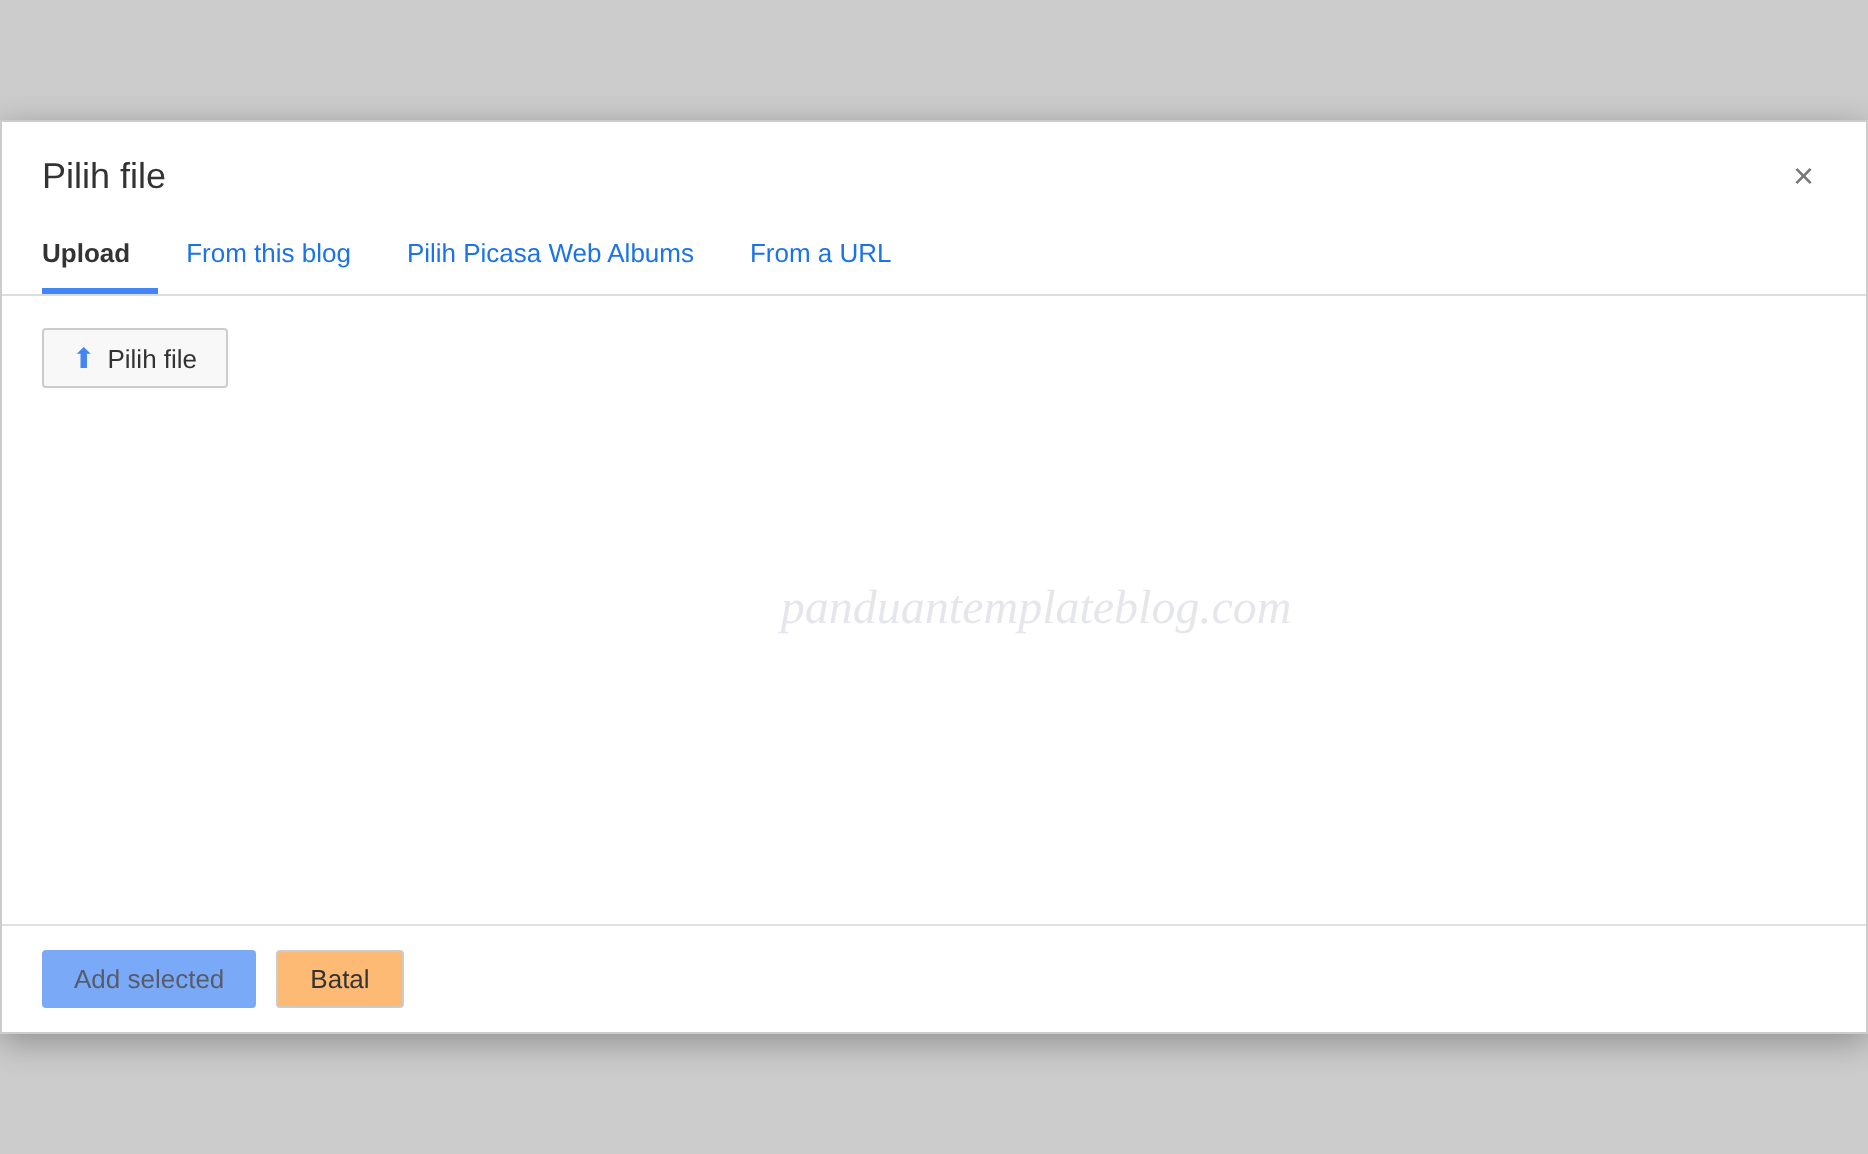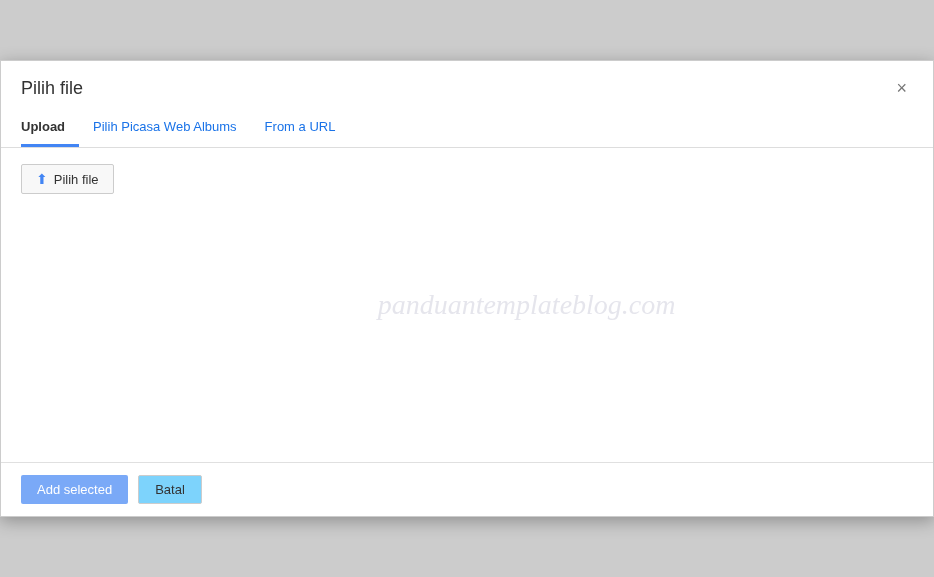--- a/index.html
+++ b/index.html
@@ -105,71 +105,72 @@
       margin-top: 12px;
       font-size: 12px;
       color: #1a73e8;
     }
 
     .watermark {
       position: absolute;
       top: 50%;
       left: 50%;
       transform: translate(-30%, -50%);
-      font-size: 28px;
+      font-size: 24px;
       color: rgba(180, 180, 200, 0.35);
       font-style: italic;
       white-space: nowrap;
       pointer-events: none;
       user-select: none;
       font-family: Georgia, serif;
       text-align: center;
     }
 
     .dialog-footer {
       border-top: 1px solid #e0e0e0;
       padding: 12px 20px;
       display: flex;
       gap: 10px;
       align-items: center;
     }
 
     .btn-add {
       padding: 7px 16px;
       background: #4285f4;
-      color: #ffffff;
+      color: #0f172a;
       border: none;
       border-radius: 2px;
       font-size: 13px;
       cursor: pointer;
       opacity: 0.7;
     }
 
     .btn-cancel {
       padding: 6px 16px;
-      background: #7dd3fc;
+      background: #fdba74;
       color: #333;
       border: 1px solid #ccc;
       border-radius: 2px;
       font-size: 13px;
       cursor: pointer;
     }
   </style>
 </head>
 <body>
 
 <div class="dialog">
 
   <div class="dialog-header">
     <h2 class="dialog-title">Pilih file</h2>
     <button class="close-btn">×</button>
   </div>
 
   <div class="tabs">
     <a class="tab">Upload</a>
+    <a class="tab">From this blog</a>
     <a class="tab">Pilih Picasa Web Albums</a>
     <a class="tab">From a URL</a>
   </div>
 
   <div class="dialog-body">
     <button class="upload-btn">
       <span class="upload-icon">⬆</span>
       <span>Pilih file</span>
     </button>
     <div class="watermark">panduantemplateblog.com</div>

